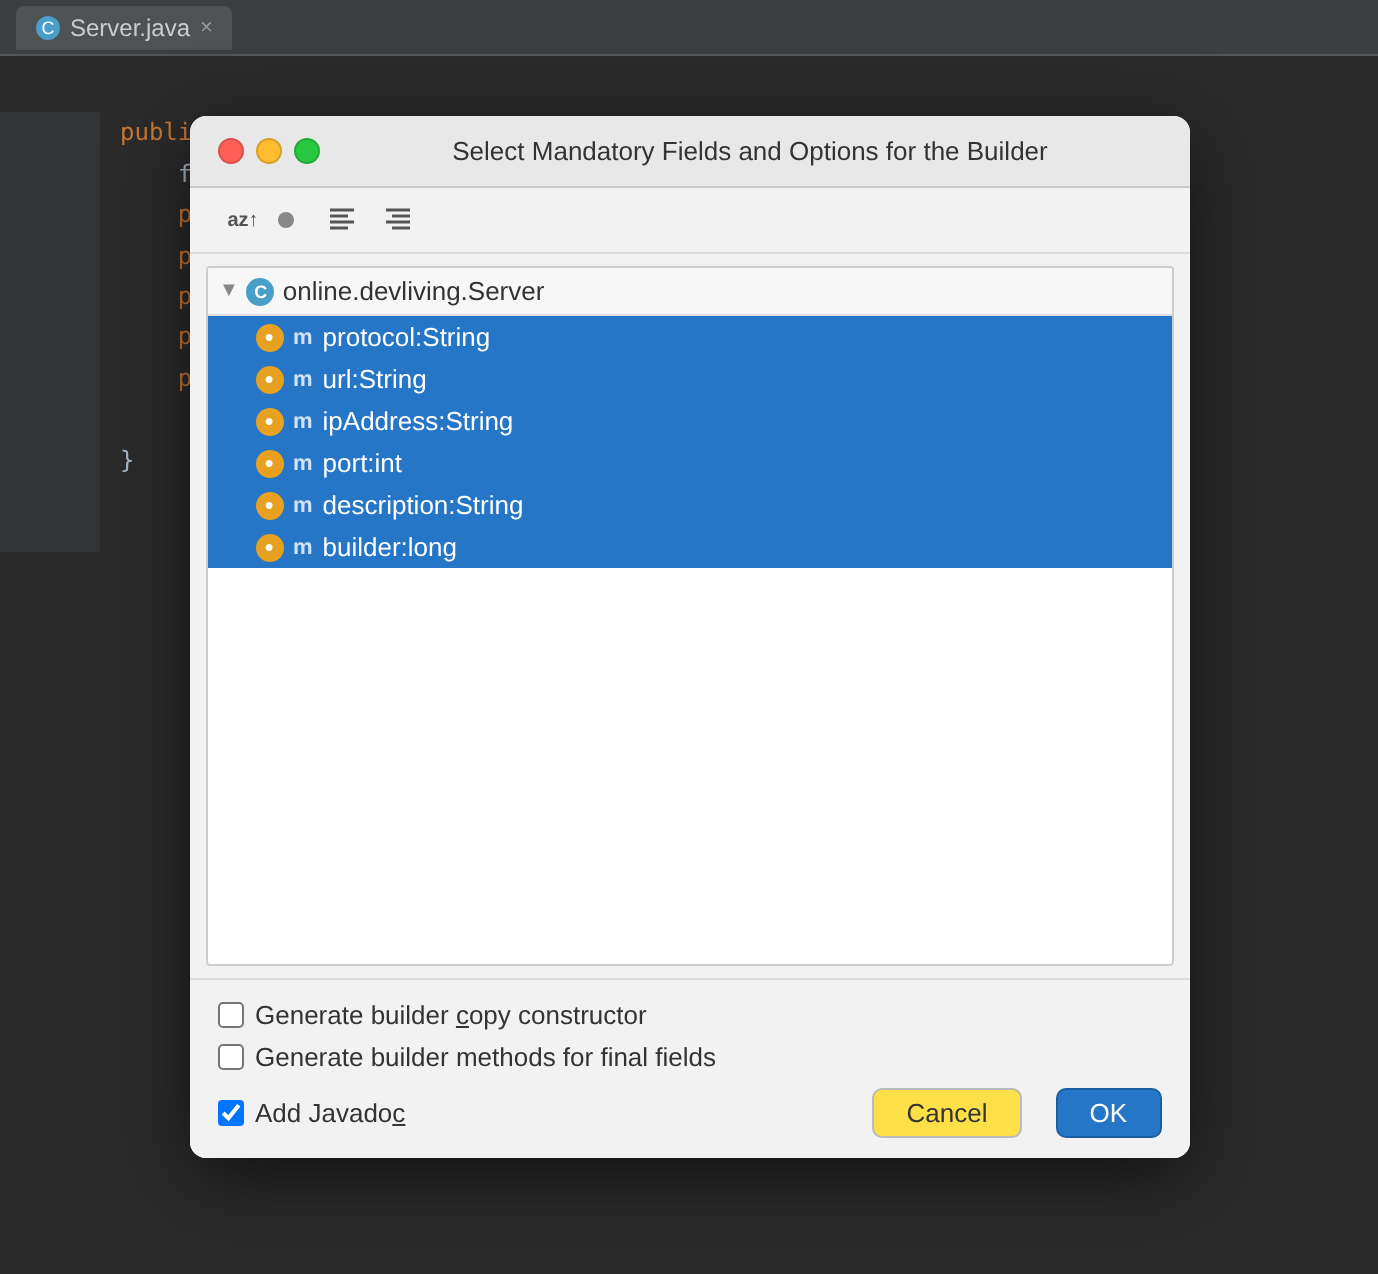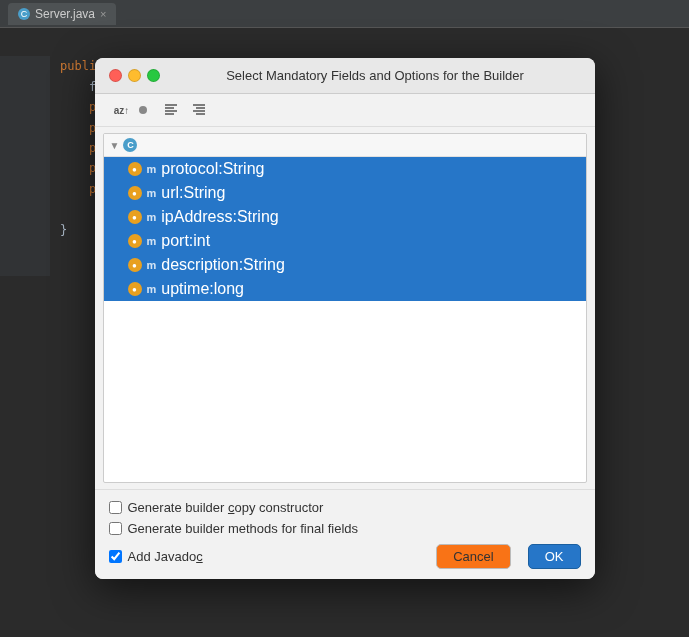--- a/index.html
+++ b/index.html
@@ -228,21 +228,21 @@
       font-weight: bold;
       color: #555;
       flex-shrink: 0;
     }
 
     .tree-item.selected .field-visibility {
       color: rgba(255,255,255,0.8);
     }
 
     .field-name {
-      font-size: 16px;
+      font-size: 13px;
     }
 
     
     .dialog-footer {
       padding: 10px 14px;
       border-top: 1px solid #ddd;
       background: #f2f2f2;
     }
 
     .checkbox-row {
@@ -268,21 +268,21 @@
 
     .btn {
       padding: 4px 16px;
       border-radius: 5px;
       font-size: 13px;
       cursor: pointer;
       border: 1px solid;
     }
 
     .btn-cancel {
-      background: #f97316;
+      background: #fde047;
       border-color: #bbb;
       color: #333;
     }
 
     .btn-ok {
       background: #2676c8;
       border-color: #1a5fa0;
       color: #ffffff;
       font-weight: 500;
     }
@@ -355,20 +355,21 @@
         </span>
       </button>
     </div>
 
     <div class="dialog-content">
       <div class="tree-container">
 
         <div class="tree-header">
           <span class="tree-arrow">▼</span>
           <span class="class-icon">C</span>
+          <span>online.devliving.Server</span>
         </div>
 
         <div class="tree-item selected">
           <span class="field-icon-orange">●</span>
           <span class="field-visibility">m</span>
           <span class="field-name">protocol:String</span>
         </div>
 
         <div class="tree-item selected">
           <span class="field-icon-orange">●</span>
@@ -390,21 +391,21 @@
 
         <div class="tree-item selected">
           <span class="field-icon-orange">●</span>
           <span class="field-visibility">m</span>
           <span class="field-name">description:String</span>
         </div>
 
         <div class="tree-item selected">
           <span class="field-icon-orange">●</span>
           <span class="field-visibility">m</span>
-          <span class="field-name">uptime:long</span>
+          <span class="field-name">builder:long</span>
         </div>
 
       </div>
     </div>
 
     <div class="dialog-footer">
       <div class="checkbox-row">
         <input type="checkbox" id="cb-copy" style="">
         <label for="cb-copy">
           Generate builder <u>c</u>opy constructor

